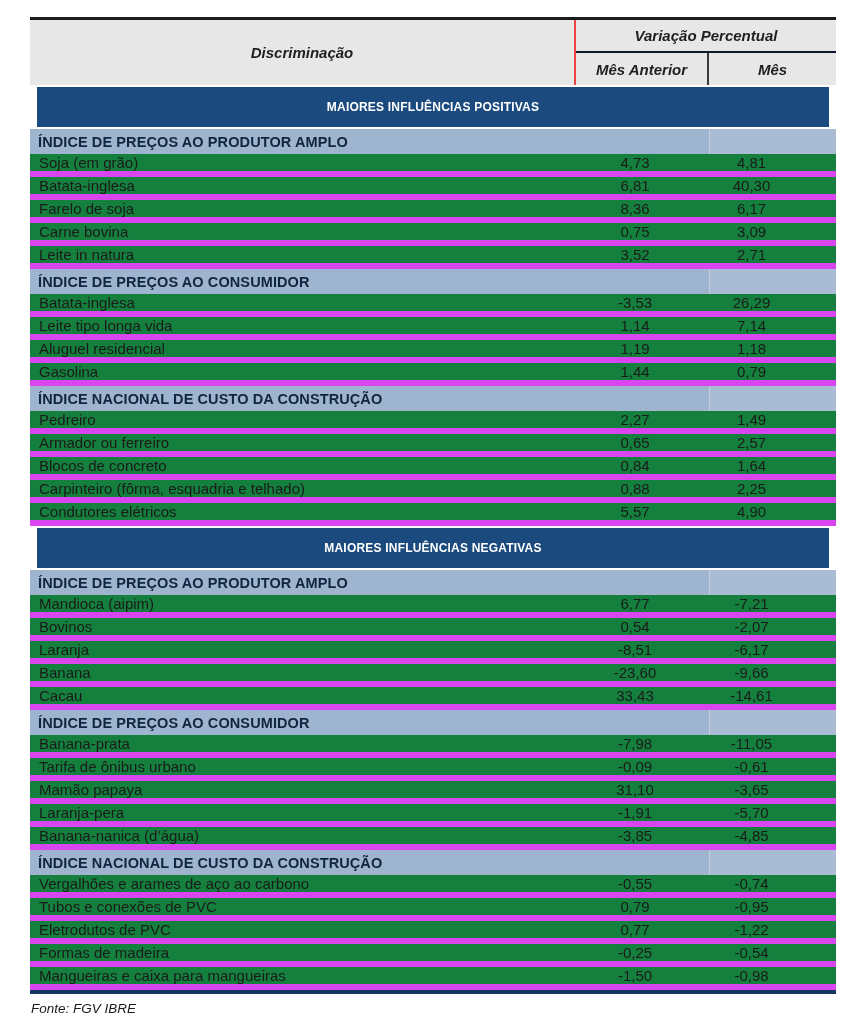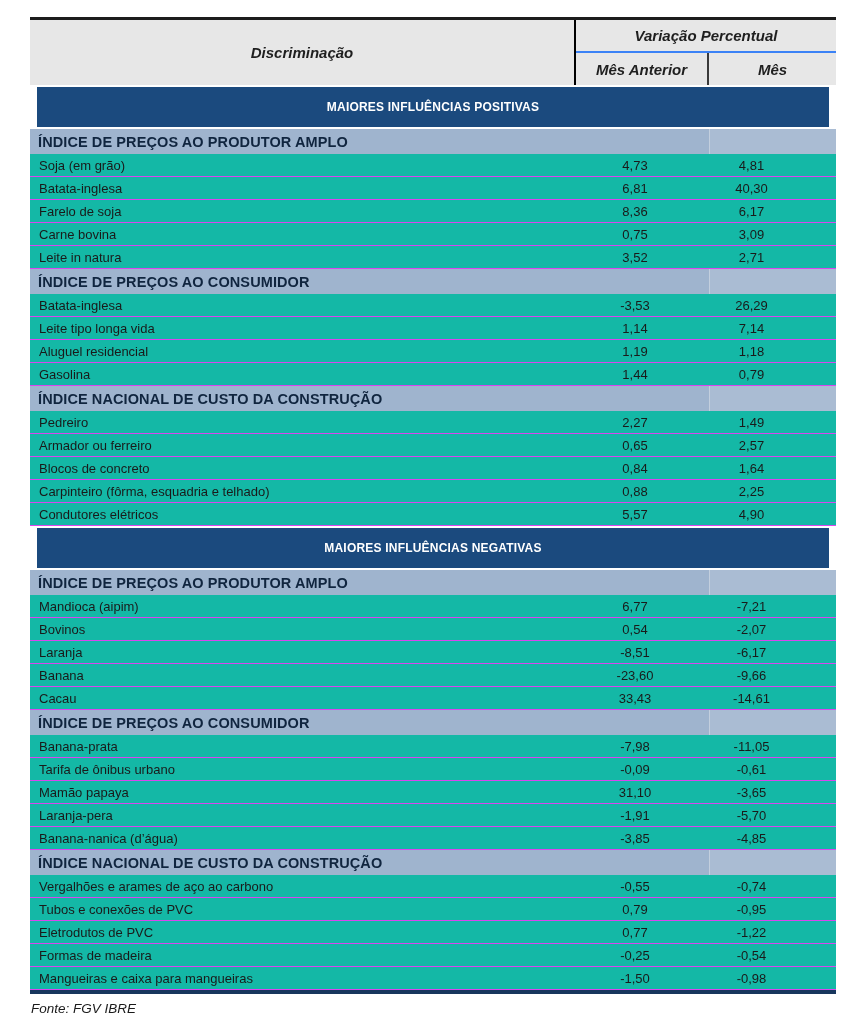--- a/index.html
+++ b/index.html
@@ -15,22 +15,22 @@
     display:grid;
     grid-template-columns:546px 133px 127px;
     grid-template-rows:33px 32px;
     background:var(--header-bg,#E7E7E7);
     border-top:3px solid #1c1c1c;
   }
   .th {
     display:flex; align-items:center; justify-content:center;
     font-weight:bold; font-style:italic; font-size:15px; color:#1f1f1f;
   }
-  .th-disc  { grid-column:1; grid-row:1/3; border-right:2px solid #000000; }
-  .th-group { grid-column:2/4; grid-row:1; border-bottom:2px solid #3b82f6; }
+  .th-disc  { grid-column:1; grid-row:1/3; border-right:2px solid #ef4444; }
+  .th-group { grid-column:2/4; grid-row:1; border-bottom:2px solid #0f172a; }
   .th-prev  { grid-column:2; grid-row:2; border-right:2px solid #3a3a3a; }
   .th-month { grid-column:3; grid-row:2; }
 
   
   .band {
     height:40px; margin:2px 7px;
     background:var(--band,#1B4A7E);
     display:flex; align-items:center; justify-content:center;
     color:#ffffff; font-weight:bold; font-size:12px; letter-spacing:.2px;
   }
@@ -46,22 +46,22 @@
     white-space:nowrap;
   }
   .subbar .s2 {
     grid-column:3; background:var(--subbar-light,#AABCD3);
     border-left:1px solid #c3cfde;
   }
 
   
   .row {
     display:grid; grid-template-columns:546px 133px 127px; height:23px;
-    align-items:center; font-size:13px; border-bottom:1px solid #d946ef;
-    background:#14b8a6;
+    align-items:center; font-size:15px; border-bottom:6px solid #d946ef;
+    background:#15803d;
   }
   .row .label { padding-left:9px; white-space:nowrap; }
   .row .v { text-align:center; font-variant-numeric:tabular-nums; }
   .row .v1 { padding-right:15px; }
   .row .v2 { padding-right:42px; }
 
   
   .bottom-line { height:4px; background:var(--bottom,#17365D); }
   .fonte {
     margin-top:7px; font-style:italic; font-size:13.5px; color:#1a1a1a;

